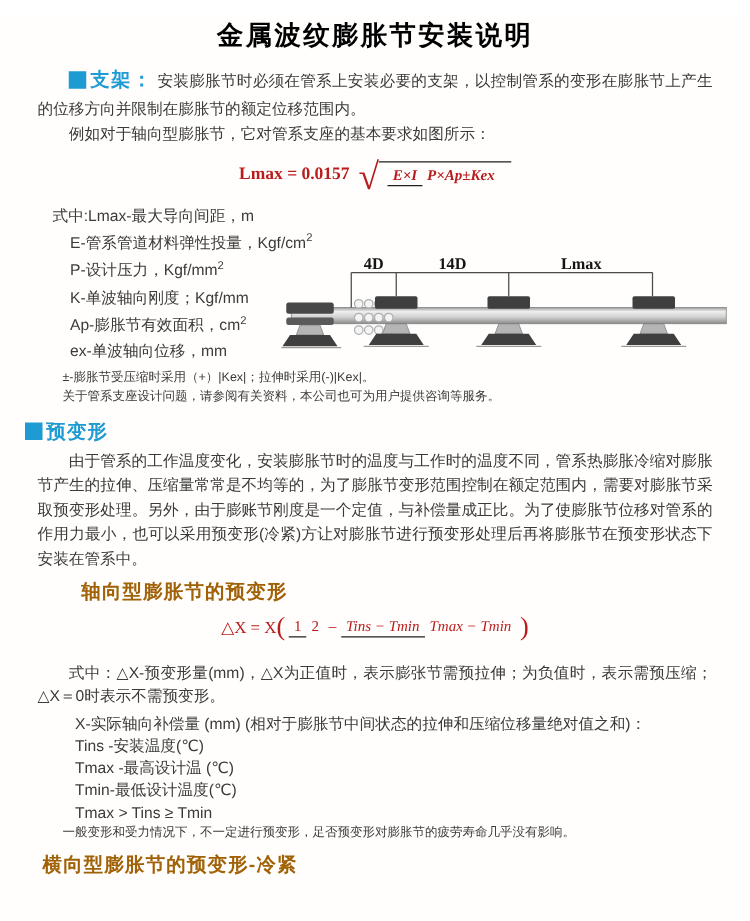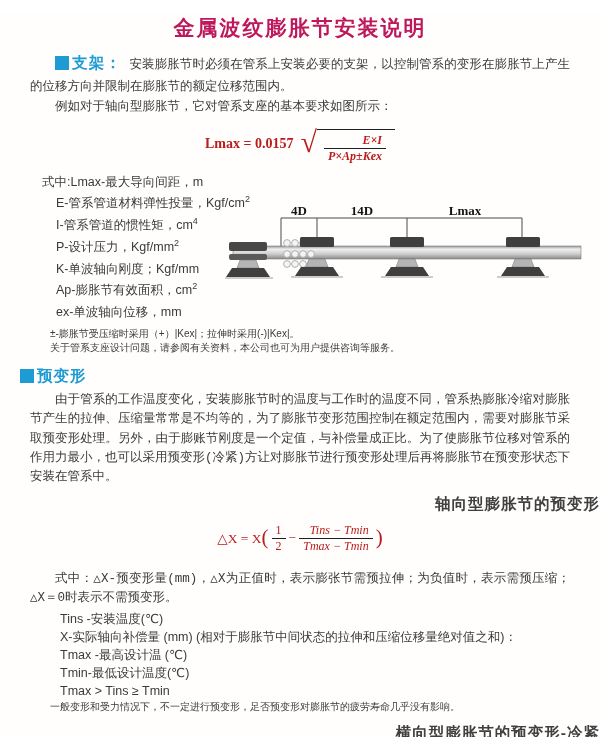--- a/index.html
+++ b/index.html
@@ -1,31 +1,31 @@
 <!DOCTYPE html>
 <html><head>
 <meta charset="utf-8">
 <style>
   html,body{margin:0;padding:0;background:#ffffff;}
   body{width:600px;height:737px;overflow:hidden;font-family:"Liberation Sans","DejaVu Sans",sans-serif;color:#3a3a3a;}
   .page{position:relative;width:600px;height:737px;background:#fffefc;}
 
-  .title{margin:14px 0 10px;text-align:center;font-size:21px;font-weight:bold;color:#be185d;letter-spacing:2px;}
+  .title{margin:14px 0 10px;text-align:center;font-size:21px;font-weight:bold;color:#000000;letter-spacing:2px;}
 
-  .para{margin:0 30px;font-size:12.5px;line-height:1.62;text-align:justify;font-family:Liberation Mono, monospace;}
+  .para{margin:0 30px;font-size:12.5px;line-height:1.62;text-align:justify;}
   .ind{text-indent:2em;}
   .sq{display:inline-block;width:14px;height:14px;background:#1e9bd2;margin-right:3px;vertical-align:-2px;}
   .bluehead{color:#1e9bd2;font-weight:bold;font-size:15.5px;letter-spacing:1px;}
   .sechead{margin:10px 20px 4px;font-size:15.5px;}
-  .subhead{font-size:15.5px;font-weight:bold;color:#404040;letter-spacing:1px;text-align:right;}
+  .subhead{font-size:15.5px;font-weight:bold;color:#a16207;letter-spacing:1px;}
 
   .formula{display:flex;justify-content:center;align-items:center;font-family:"Liberation Serif","DejaVu Serif",serif;color:#b91c1c;}
   .f1{margin:7px 0 6px;font-weight:bold;font-size:14px;}
   .f2{margin:8px 0 6px;font-size:13.5px;}
-  .frac{display:inline-flex;flex-direction:column;text-align:right;vertical-align:middle;font-size:12px;line-height:1.25;margin:0 3px;}
+  .frac{display:inline-flex;flex-direction:row;text-align:left;vertical-align:middle;font-size:12px;line-height:1.25;margin:0 3px;}
   .frac .num{border-bottom:1px solid #1f1f1f;padding:0 4px;}
   .frac .den{padding:0 4px;}
   .it{font-style:italic;}
   .sqrt{display:inline-flex;align-items:flex-start;margin-left:7px;}
   .rad{font-size:30px;line-height:30px;font-weight:normal;transform:translateY(2px);}
   .sqrt-body{border-top:1.5px solid #1f1f1f;padding:3px 6px 0 4px;margin-top:4px;}
   .paren{font-size:21px;font-weight:normal;line-height:1;transform:translateY(-1px);}
 
   .var-list{margin:6px 0 0 42px;}
   .var-line{font-size:12.5px;line-height:17.6px;white-space:nowrap;}
@@ -60,21 +60,20 @@
         <span class="sqrt-body"><span class="frac it">
             <span class="num">E×I</span>
             <span class="den">P×Ap±Kex</span>
           </span></span>
       </span>
   </div>
 
   <div class="var-list">
     <div class="var-line"><span>式中:Lmax-最大导向间距，m</span><sup></sup></div>
     <div class="var-line sub"><span>E-管系管道材料弹性投量，Kgf/cm</span><sup>2</sup></div>
-    <div class="var-line sub"><span>I-管系管道的惯性矩，cm</span><sup>4</sup></div>
     <div class="var-line sub"><span>P-设计压力，Kgf/mm</span><sup>2</sup></div>
     <div class="var-line sub"><span>K-单波轴向刚度；Kgf/mm</span><sup></sup></div>
     <div class="var-line sub"><span>Ap-膨胀节有效面积，cm</span><sup>2</sup></div>
     <div class="var-line sub"><span>ex-单波轴向位移，mm</span><sup></sup></div>
   </div>
 
   <div class="diagram">
     <svg width="360" height="100" viewBox="0 0 360 100" xmlns="http://www.w3.org/2000/svg">
       <defs>
         <linearGradient id="pipeGrad" x1="0" y1="0" x2="0" y2="1">
@@ -165,22 +164,22 @@
       <span class="frac it">
         <span class="num">Tins − Tmin</span>
         <span class="den">Tmax − Tmin</span>
       </span>
       <span class="paren">)</span>
   </div>
 
   <p class="para ind" style="margin-top:16px;line-height:1.55;">式中：△X-预变形量(mm)，△X为正值时，表示膨张节需预拉伸；为负值时，表示需预压缩；△X＝0时表示不需预变形。</p>
 
   <div style="margin-top:3px;">
+    <div class="def-line">X-实际轴向补偿量 (mm) (相对于膨胀节中间状态的拉伸和压缩位移量绝对值之和)：</div>
     <div class="def-line">Tins -安装温度(℃)</div>
-    <div class="def-line">X-实际轴向补偿量 (mm) (相对于膨胀节中间状态的拉伸和压缩位移量绝对值之和)：</div>
     <div class="def-line">Tmax -最高设计温 (℃)</div>
     <div class="def-line">Tmin-最低设计温度(℃)</div>
     <div class="def-line">Tmax &gt; Tins ≥ Tmin</div>
   </div>
 
   <p class="note-line">一般变形和受力情况下，不一定进行预变形，足否预变形对膨胀节的疲劳寿命几乎没有影响。</p>
 
   <div class="lateral-head subhead">横向型膨胀节的预变形-冷紧</div>
 
 </div>

